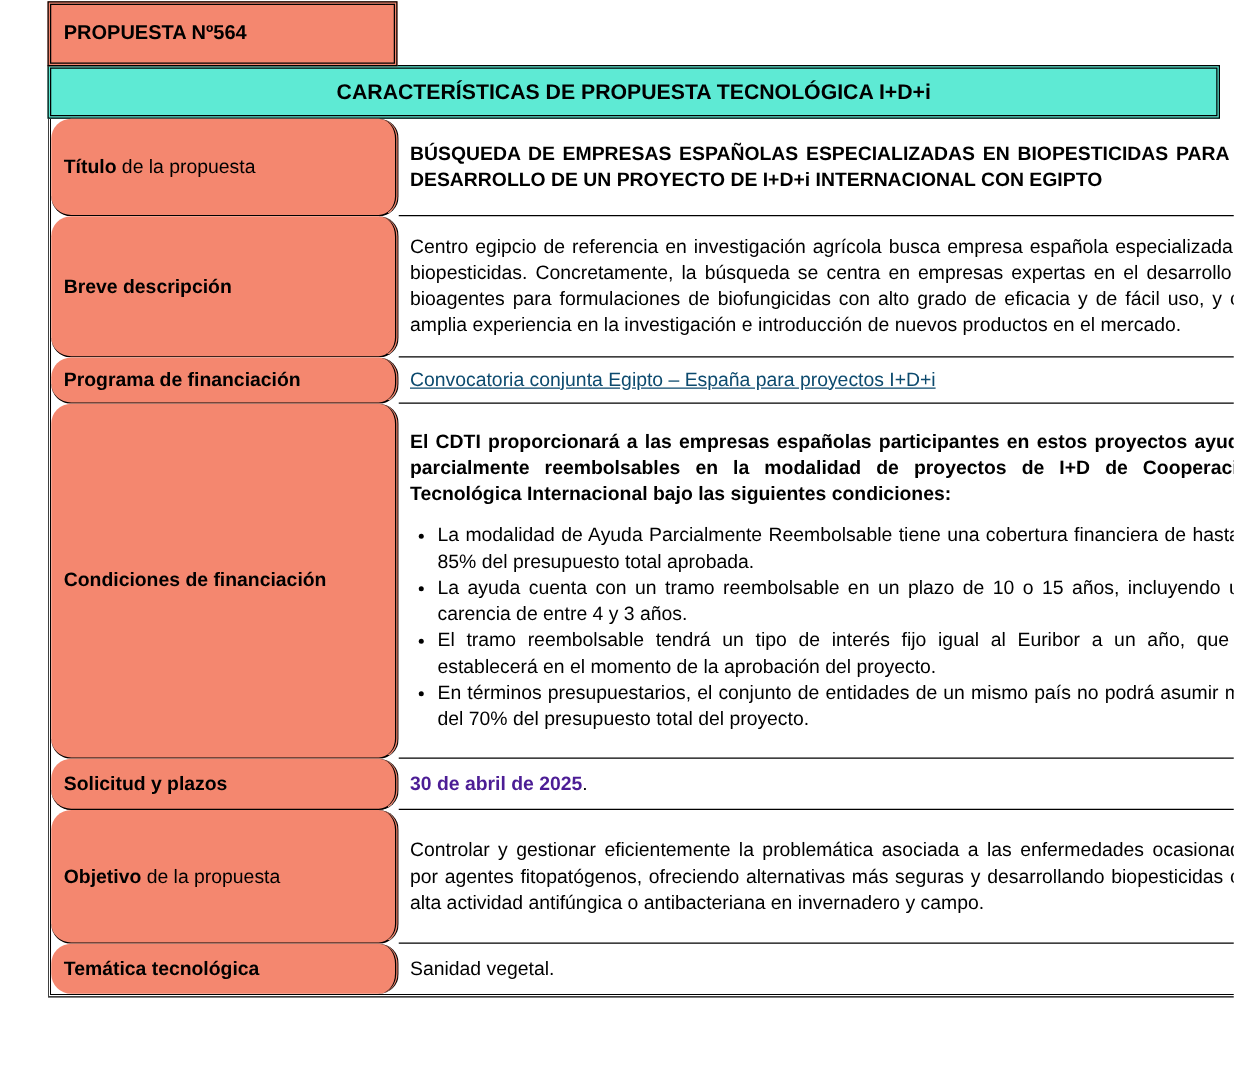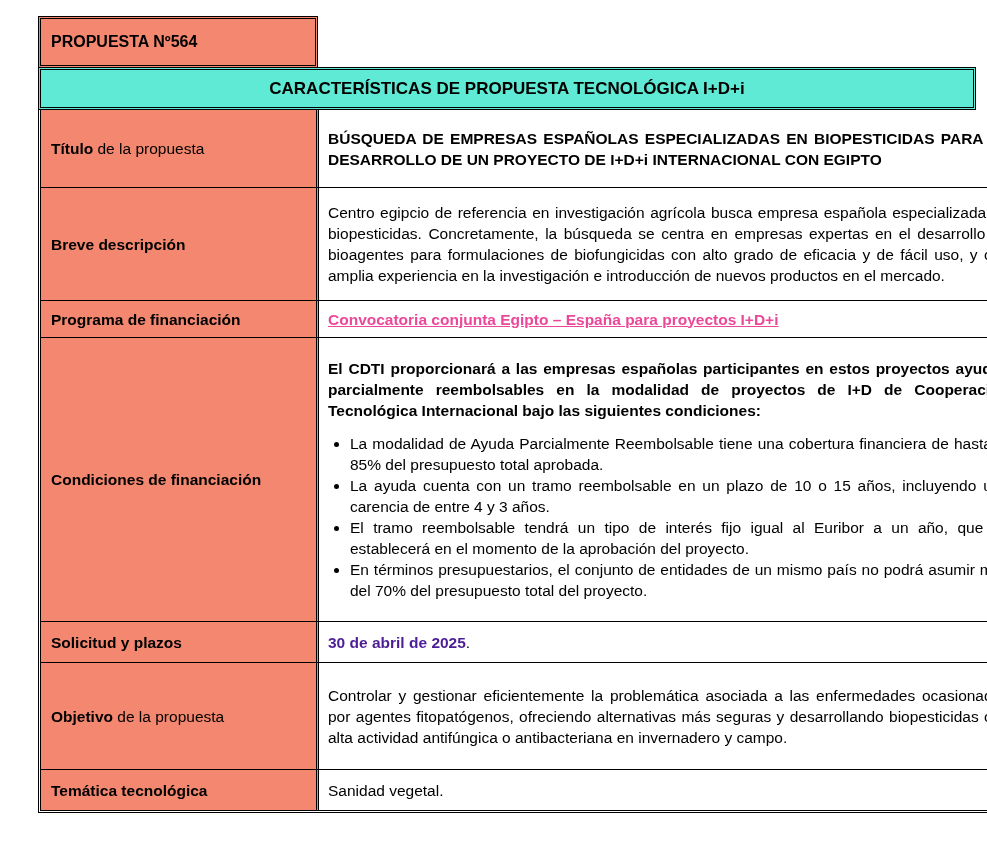--- a/index.html
+++ b/index.html
@@ -2,21 +2,21 @@
 <html><head>
 <meta charset="utf-8">
 <style>
   html, body { margin: 0; padding: 0; background: #ffffff; }
   body {
     width: 987px; height: 856px; overflow: hidden;
     font-family: "Liberation Sans", sans-serif;
     color: #000;
     position: relative;
   }
-  .wrap { position: absolute; left: 3px; top: 16px; width: 938px; padding-left: 35px; }
+  .wrap { position: absolute; left: 3px; top: 1px; width: 938px; padding-left: 35px; }
   .cell-dbl { border: 3px double #000; box-sizing: border-box; }
   .top-row { display: flex; }
   .prop-id {
     width: 280px; height: 52px; background: #F4876F;
     display: flex; align-items: center; padding-left: 10px;
     font-weight: bold; font-size: 16px; box-sizing: border-box;
   }
   .section-header {
     height: 43px; background: #5eead4;
     display: flex; align-items: center; justify-content: center;
@@ -29,25 +29,26 @@
   }
   table.main td {
     border-bottom: 1px solid #000;
     vertical-align: middle; font-size: 15.5px; line-height: 21px;
     box-sizing: border-box;
   }
   table.main tr:last-child td { border-bottom: none; }
   td.lbl {
     width: 278px; background: #F4876F; padding: 4px 8px 4px 10px;
     border-right: 3px double #000;
+    border-radius: 16px;
   }
   td.val { padding: 4px 8px 4px 9px; text-align: justify; }
   .b { font-weight: bold; }
   .title-val { font-weight: bold; font-size: 15.5px; line-height: 21px; }
-  a.link { color: #ec4899; font-weight: bold; text-decoration: underline; }
+  a.link { color: #0c4a6e; font-weight: normal; text-decoration: underline; }
   .red { color: #4c1d95; font-weight: bold; }
   ul.bul { margin: 12px 0 4px 0; padding-left: 22px; }
   ul.bul li { margin: 0; }
   p.cp { margin: 4px 0 0 0; font-weight: bold; }
 </style>
 </head>
 <body>
 
 <div class="wrap">
   <div class="top-row">

